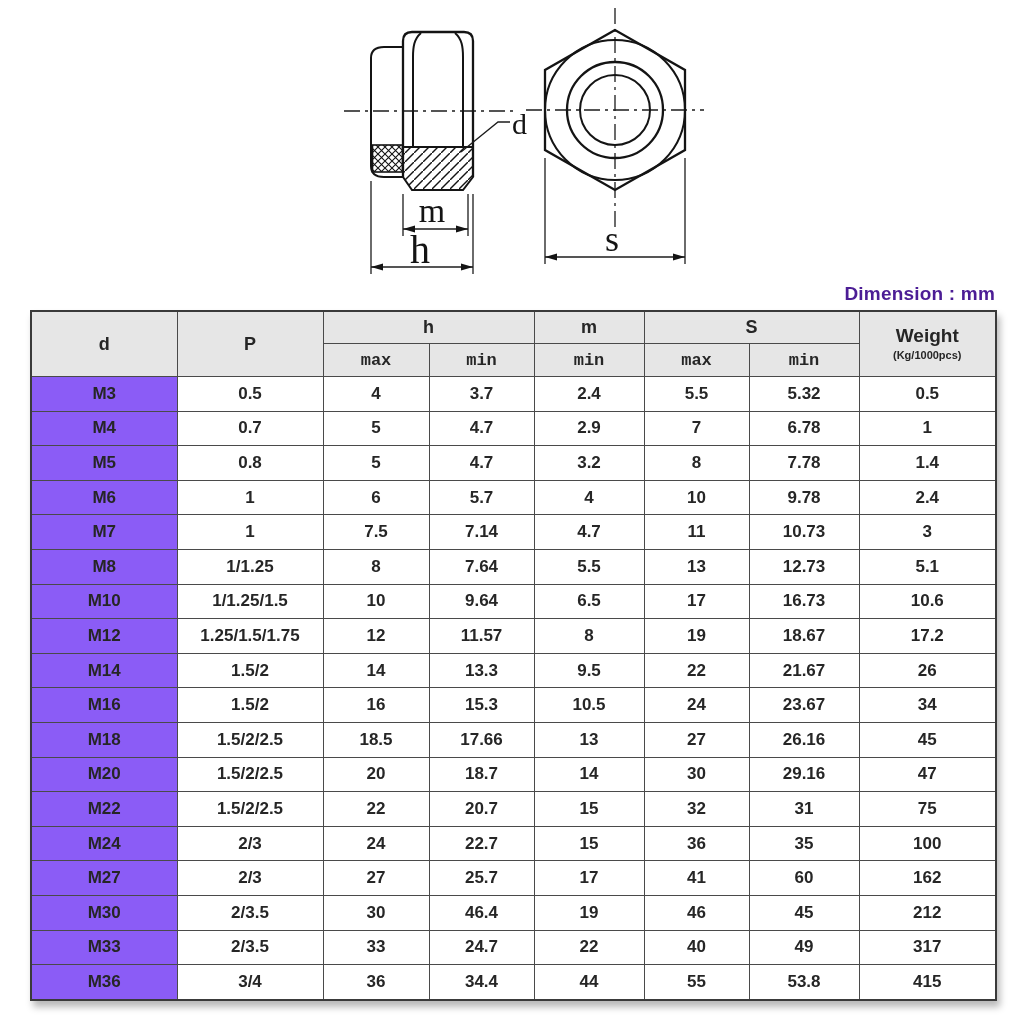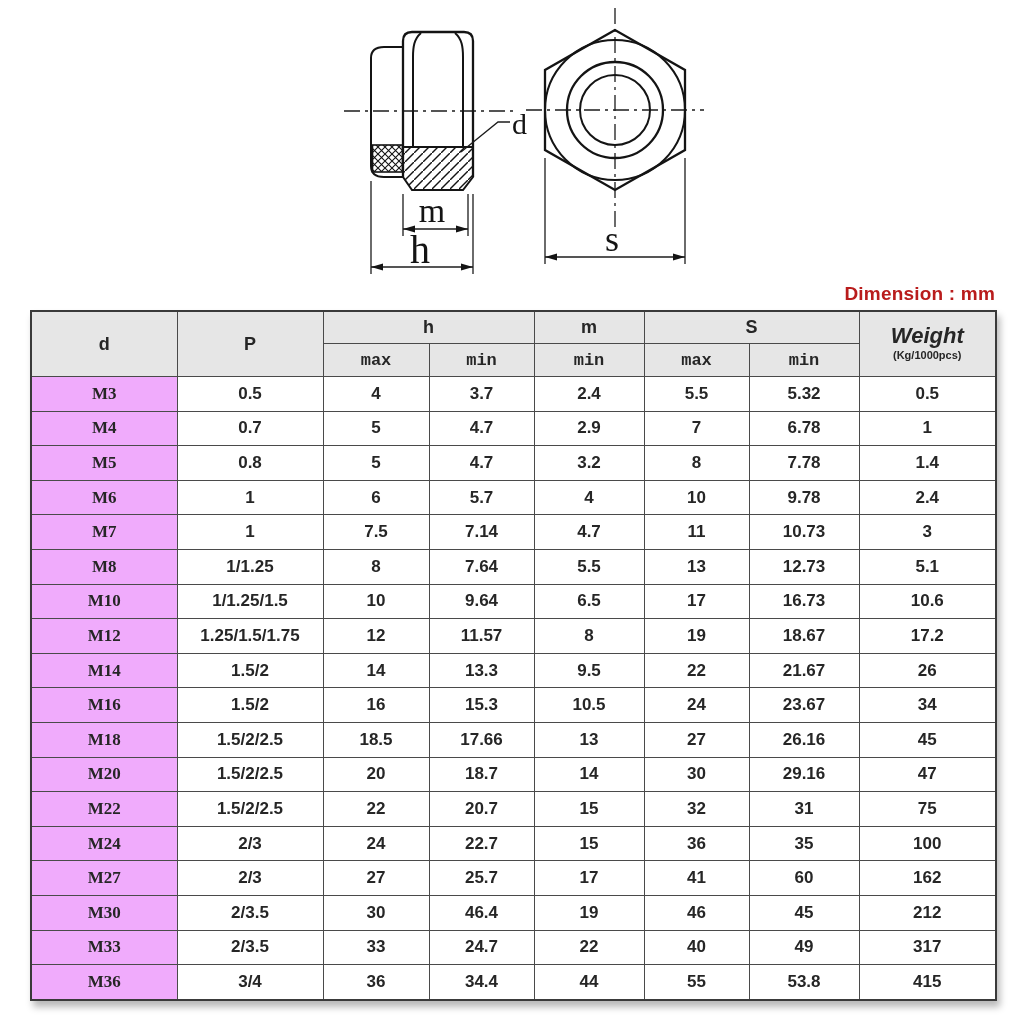--- a/index.html
+++ b/index.html
@@ -9,21 +9,21 @@
     font-family:"Liberation Sans", sans-serif;
     position:relative;
     overflow:hidden;
   }
   .drawing-layer {
     position:absolute; left:0; top:0; width:1024px; height:300px;
   }
   .dimension-note {
     position:absolute;
     top:283px; right:29px;
-    font-size:19px; font-weight:bold; color:#b91c1c;
+    font-size:19px; font-weight:bold; color:#4c1d95;
     letter-spacing:0.2px;
   }
   table.spec {
     position:absolute; left:30px; top:310px;
     width:965px;
     border-collapse:collapse;
     table-layout:fixed;
     border:2px solid #3a3a3a;
     box-shadow:3px 6px 7px rgba(0,0,0,0.28);
     background:#fff;
@@ -31,22 +31,22 @@
   table.spec th, table.spec td {
     border:1.5px solid #4a4a4a;
     text-align:center; vertical-align:middle;
     color:#262626; font-weight:bold;
     padding:0;
   }
   table.spec thead th { background:#e6e6e6; font-size:18px; }
   table.spec thead tr.subrow th { font-size:17px; height:32px;font-family:Liberation Mono, monospace; }
   table.spec thead tr.grouprow th { height:31px; }
   table.spec td { font-size:17px; height:33.6px; background:#ffffff; }
-  table.spec td.col-d { background:#f0abfc;font-family:Liberation Serif, serif; }
-  th.weight-th .w1 { display:block; font-size:22px; line-height:21px; margin-top:2px;font-style:italic; }
+  table.spec td.col-d { background:#8b5cf6; }
+  th.weight-th .w1 { display:block; font-size:19px; line-height:21px; margin-top:2px; }
   th.weight-th .w2 { display:block; font-size:11px; line-height:19px; }
   
   .outline  { fill:none; stroke:#141414; stroke-width:2.3; }
   .outline2 { fill:none; stroke:#141414; stroke-width:2; }
   .thin     { fill:none; stroke:#1c1c1c; stroke-width:1.3; }
   .cline    { fill:none; stroke:#1c1c1c; stroke-width:1.3; stroke-dasharray:16 5 3 5; }
   .arrow    { fill:#141414; stroke:none; }
   .dimlabel { fill:#141414; font-family:"Liberation Serif", serif; }
 </style>
 </head>

